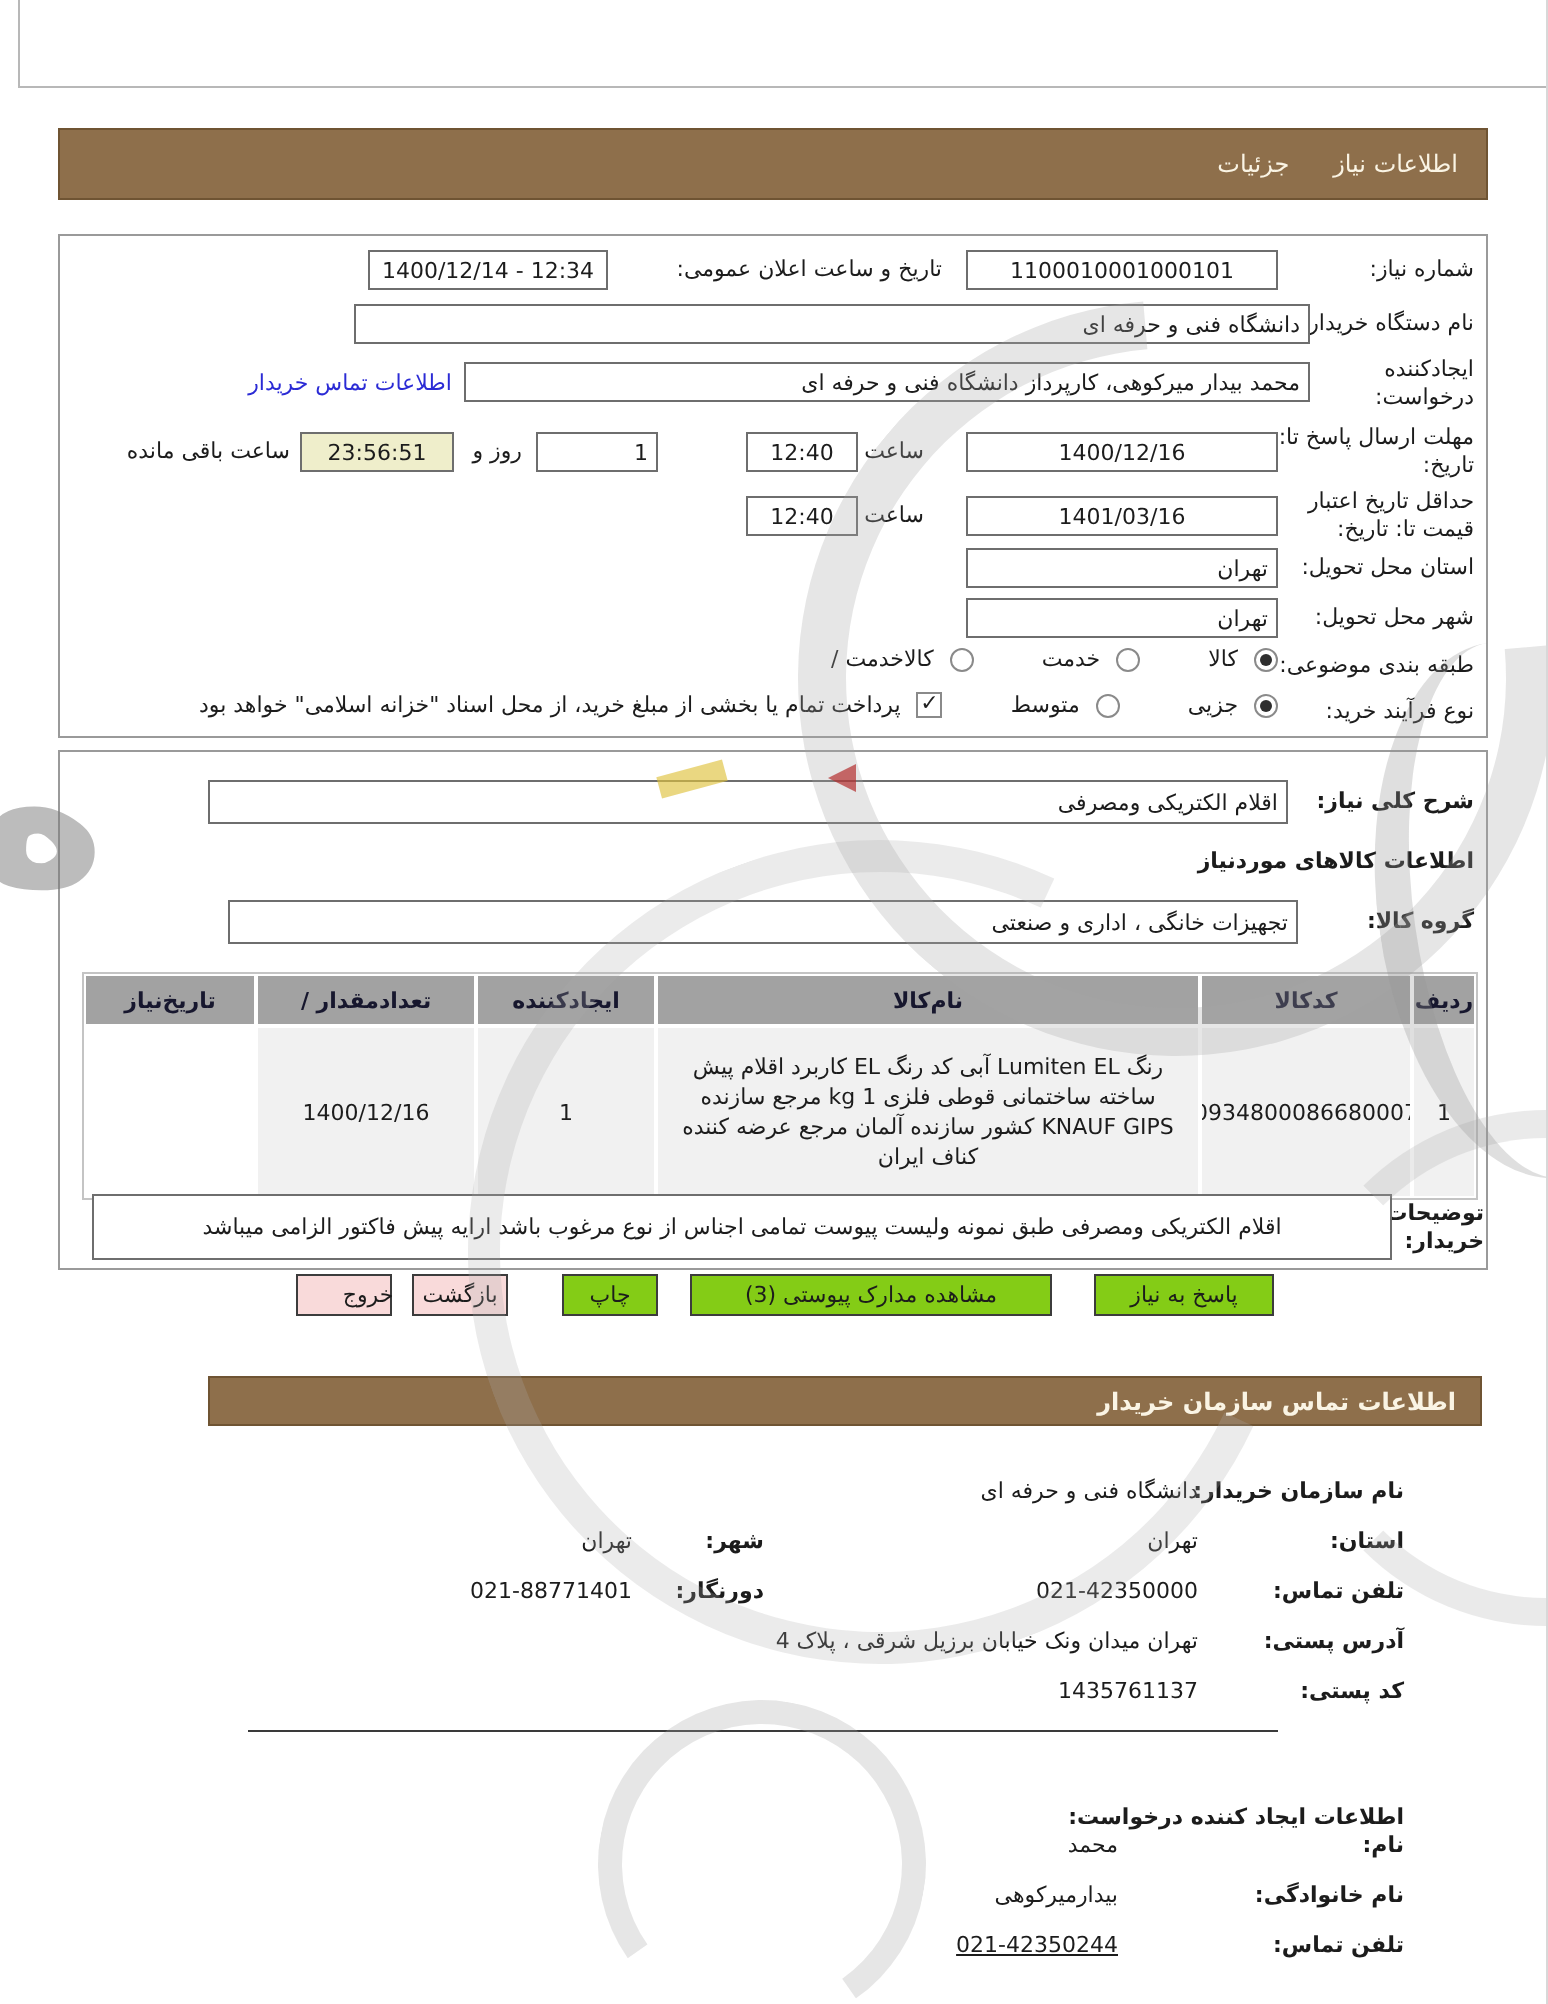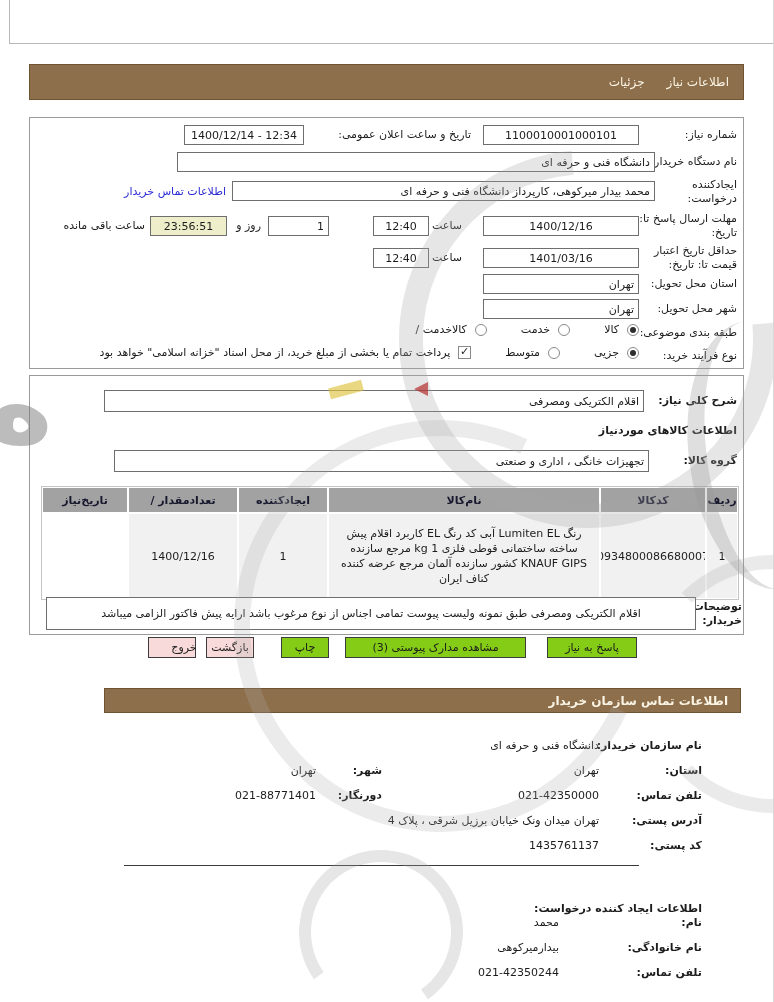--- a/index.html
+++ b/index.html
@@ -238,16 +238,16 @@
 
     <span class="lbl b" style="right:71px;top:886px;margin-top:16px;">اطلاعات ایجاد کننده درخواست:</span>
 
     <span class="lbl b" style="right:71px;top:916px;">نام:</span>
     <span class="lbl" style="right:214px;top:916px;">محمد</span>
 
     <span class="lbl b" style="right:71px;top:941px;">نام خانوادگی:</span>
     <span class="lbl" style="right:214px;top:941px;">بیدارمیرکوهی</span>
 
     <span class="lbl b" style="right:71px;top:966px;">تلفن تماس:</span>
-    <span class="lbl ltr" style="right:214px;top:966px;">021-42350244</span>
+    <span class="lbl ltr" style="right:214px;top:966px;text-decoration:underline;">021-42350244</span>
 
   </div>
 </div>
 
 </body></html>

